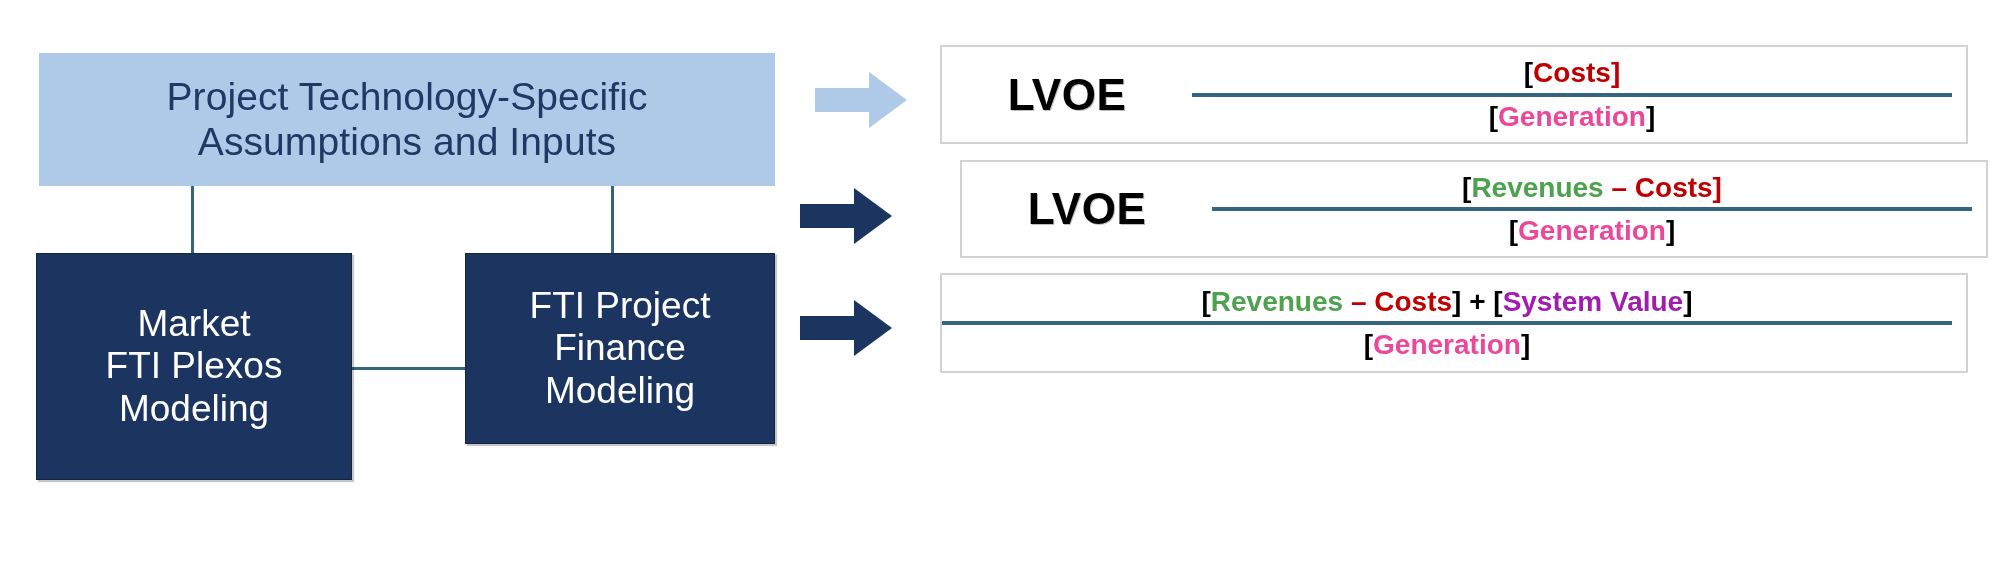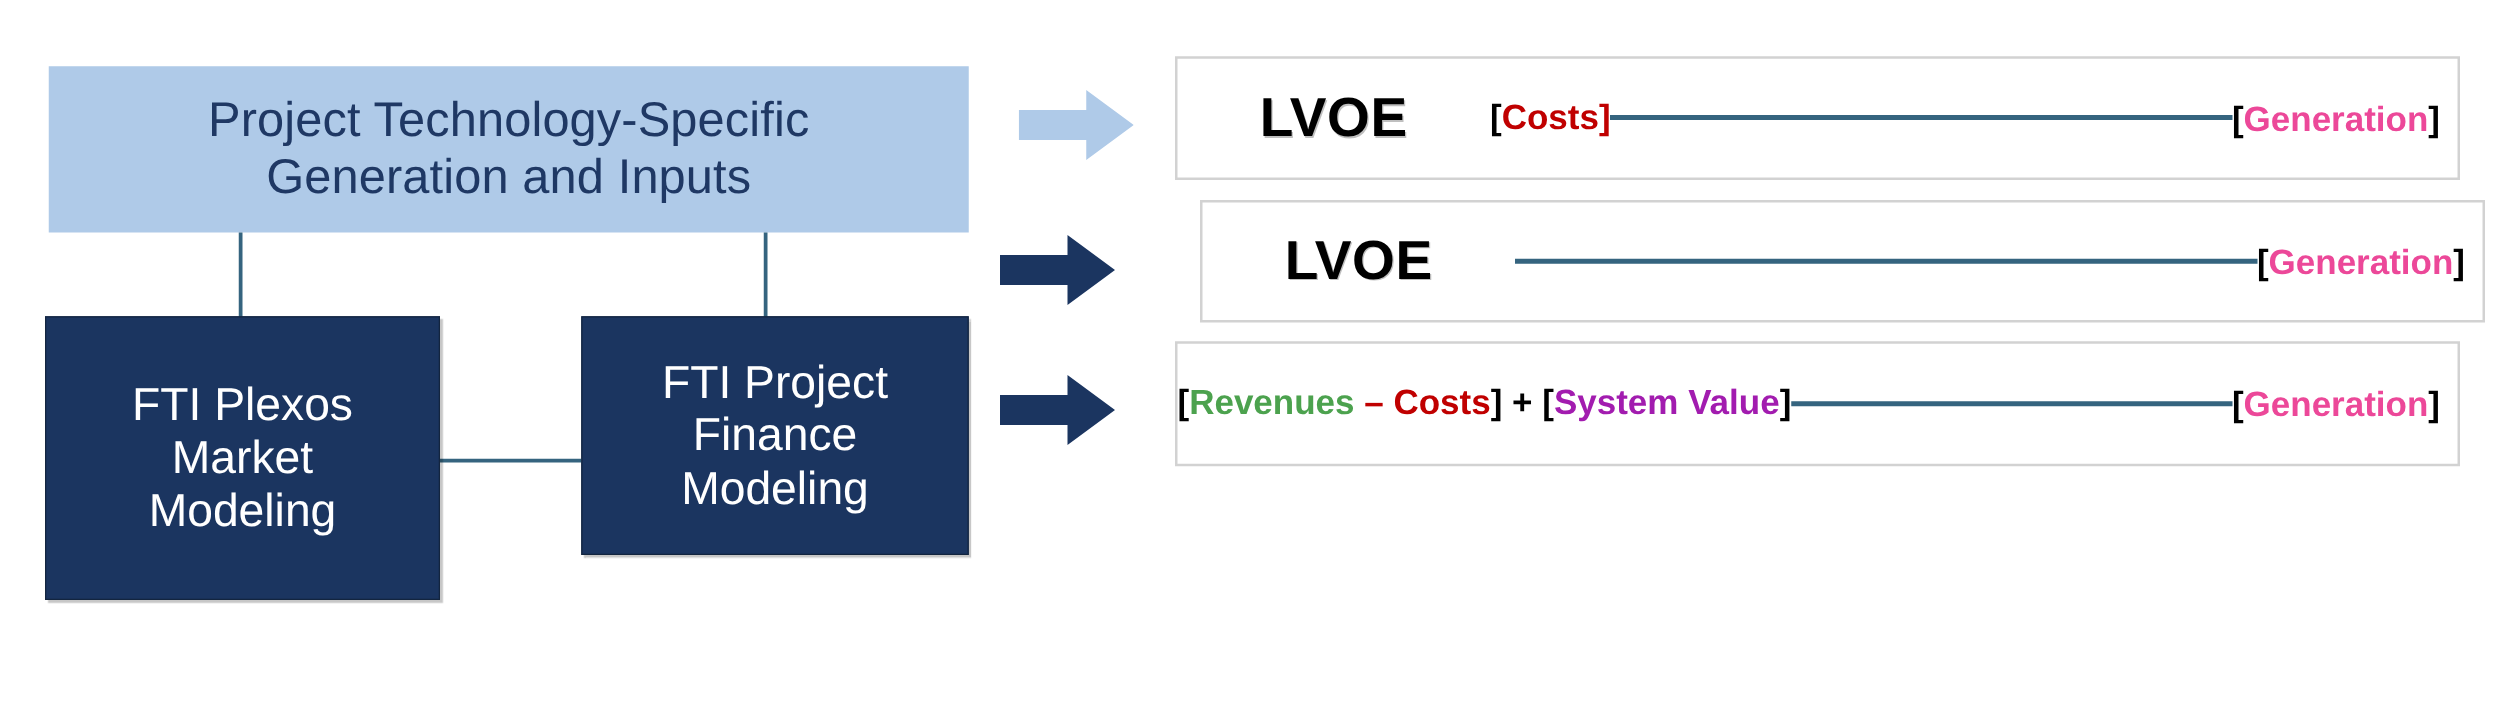--- a/index.html
+++ b/index.html
@@ -49,21 +49,21 @@
   #card-lnb {top:273px; height:100px;}
 
   .metric-name{
     width:250px; flex:0 0 250px; text-align:center;
     font-size:44px; font-weight:bold; color:#000000;
     letter-spacing:.5px;
     text-shadow:1px 1px 0 rgba(0,0,0,.25);
   }
 
   .fraction{
-    flex:1 1 auto; display:flex; flex-direction:row;
+    flex:1 1 auto; display:flex; flex-direction:column;
     align-items:center; justify-content:center;
     padding-right:14px;
   }
   .numerator,.denominator{
     font-size:28px; font-weight:bold; white-space:nowrap;
     line-height:1.04; color:#000000;
   }
   .numerator{padding-bottom:2px;}
   .denominator{padding-top:2px;}
   .vinculum{
@@ -80,32 +80,32 @@
   .c-minus  {color:#C00000;}
 </style>
 </head>
 <body>
 
 <div id="stage">
 
   <div id="assumptions-box" class="box">
     <div>
       <span class="ln">Project Technology-Specific</span>
-      <span class="ln">Generation and Inputs</span>
+      <span class="ln">Assumptions and Inputs</span>
     </div>
   </div>
 
   <div class="conn" id="conn-v-left"></div>
   <div class="conn" id="conn-v-right"></div>
   <div class="conn" id="conn-h-mid"></div>
 
   <div id="plexos-box" class="box model-box">
     <div>
+      <span class="ln">Market</span>
       <span class="ln">FTI Plexos</span>
-      <span class="ln">Market</span>
       <span class="ln">Modeling</span>
     </div>
   </div>
 
   <div id="finance-box" class="box model-box">
     <div>
       <span class="ln">FTI Project</span>
       <span class="ln">Finance</span>
       <span class="ln">Modeling</span>
     </div>
@@ -134,20 +134,21 @@
     <div class="fraction">
       <div class="numerator"><span class="c-brk">[</span><span class="c-cost">Costs</span><span class="c-cost">]</span></div>
       <div class="vinculum"></div>
       <div class="denominator"><span class="c-brk">[</span><span class="c-gen">Generation</span><span class="c-brk">]</span></div>
     </div>
   </div>
 
   <div class="formula-card" id="card-lvoe">
     <div class="metric-name">LVOE</div>
     <div class="fraction">
+      <div class="numerator"><span class="c-brk">[</span><span class="c-rev">Revenues</span><span class="c-minus"> – </span><span class="c-cost">Costs</span><span class="c-cost">]</span></div>
       <div class="vinculum"></div>
       <div class="denominator"><span class="c-brk">[</span><span class="c-gen">Generation</span><span class="c-brk">]</span></div>
     </div>
   </div>
 
   <div class="formula-card" id="card-lnb">
     <div class="fraction">
       <div class="numerator"><span class="c-brk">[</span><span class="c-rev">Revenues</span><span class="c-minus"> – </span><span class="c-cost">Costs</span><span class="c-brk">]</span><span class="c-op"> + </span><span class="c-brk">[</span><span class="c-sysval">System Value</span><span class="c-brk">]</span></div>
       <div class="vinculum"></div>
       <div class="denominator"><span class="c-brk">[</span><span class="c-gen">Generation</span><span class="c-brk">]</span></div>

